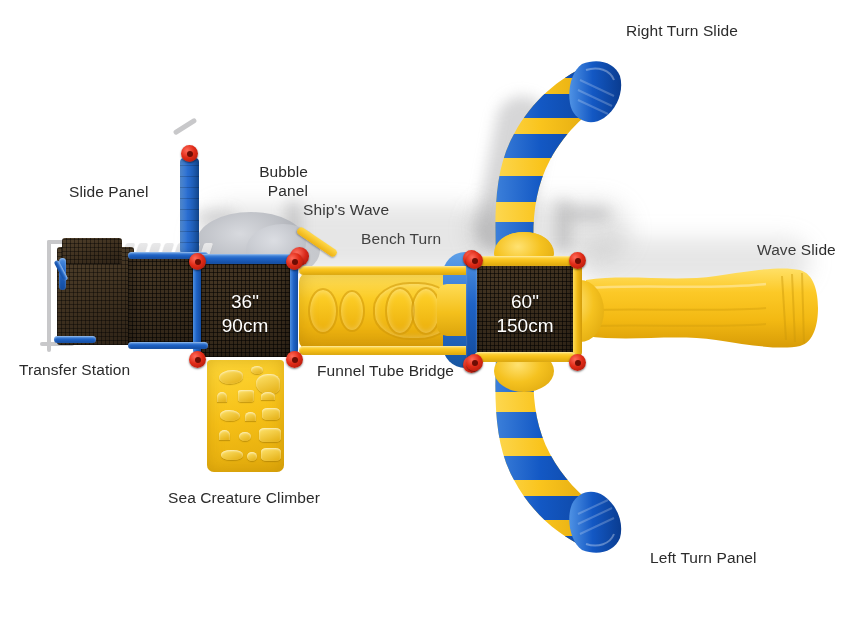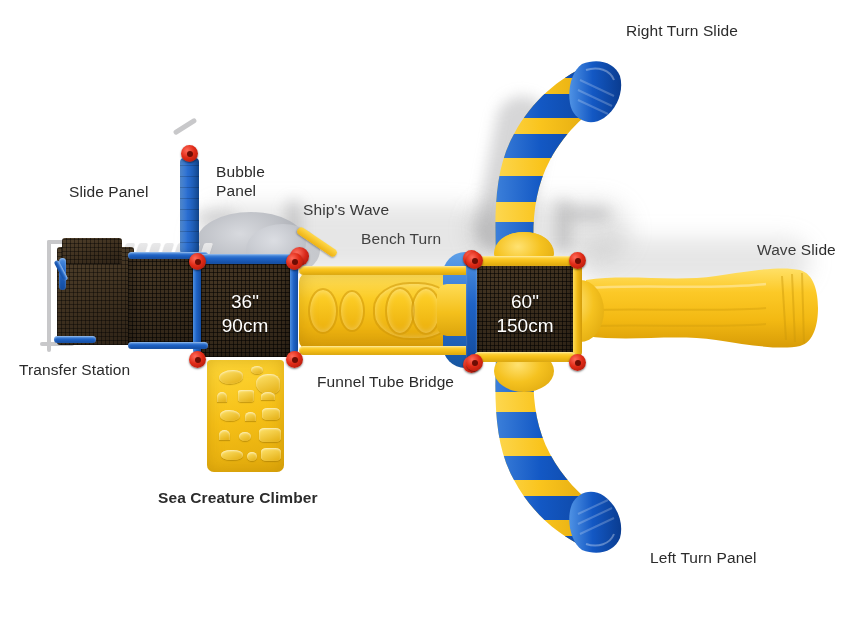--- a/index.html
+++ b/index.html
@@ -21,21 +21,21 @@
   
   .label {
     position: absolute;
     font-family: "Liberation Sans", sans-serif;
     font-size: 15.5px;
     color: #2b2b2b;
     white-space: pre;
     line-height: 1.22;
     letter-spacing: .1px;
   }
-  .label.center { text-align: left; }
+  .label.center { text-align: right; }
 
   
   .deck-text {
     position: absolute;
     color: #ffffff;
     font-size: 19px;
     font-family: "Liberation Sans", sans-serif;
     text-align: center;
     line-height: 1.25;
     text-shadow: 0 1px 2px rgba(0,0,0,.55);
@@ -431,19 +431,19 @@
   <div class="label" style="left:303px; top:201px;">Ship's Wave</div>
 
   <div class="label" style="left:361px; top:230px;">Bench Turn</div>
 
   <div class="label" style="left:626px; top:22px;">Right Turn Slide</div>
 
   <div class="label" style="left:757px; top:241px;">Wave Slide</div>
 
   <div class="label" style="left:19px; top:361px;">Transfer Station</div>
 
-  <div class="label" style="left:317px; top:373px;">Funnel Tube Bridge</div>
-
-  <div class="label" style="left:158px; top:489px;font-weight:bold;">Sea Creature Climber</div>
+  <div class="label" style="left:317px; top:362px;">Funnel Tube Bridge</div>
+
+  <div class="label" style="left:168px; top:489px;">Sea Creature Climber</div>
 
   <div class="label" style="left:650px; top:549px;">Left Turn Panel</div>
 
 </div>
 
 </body></html>

